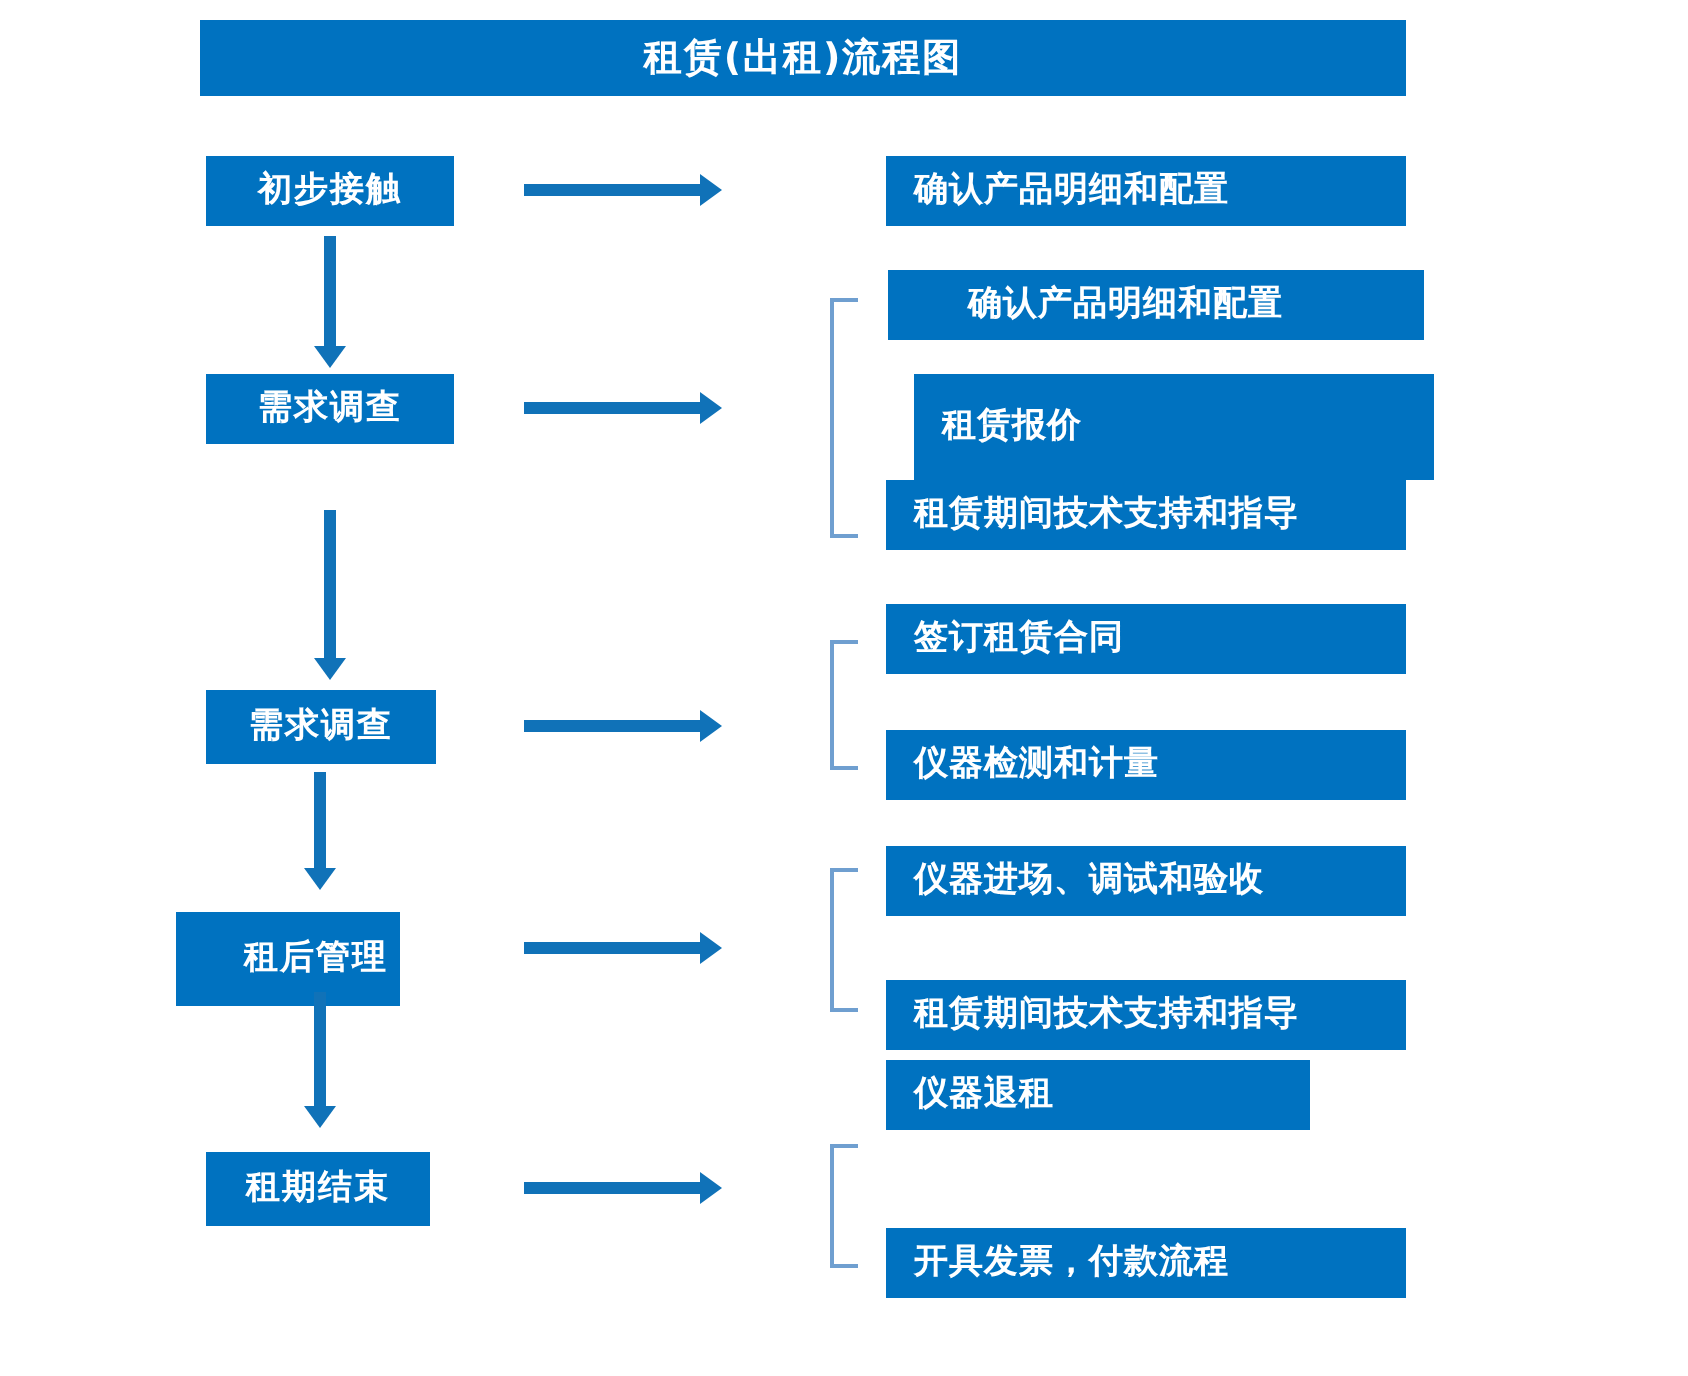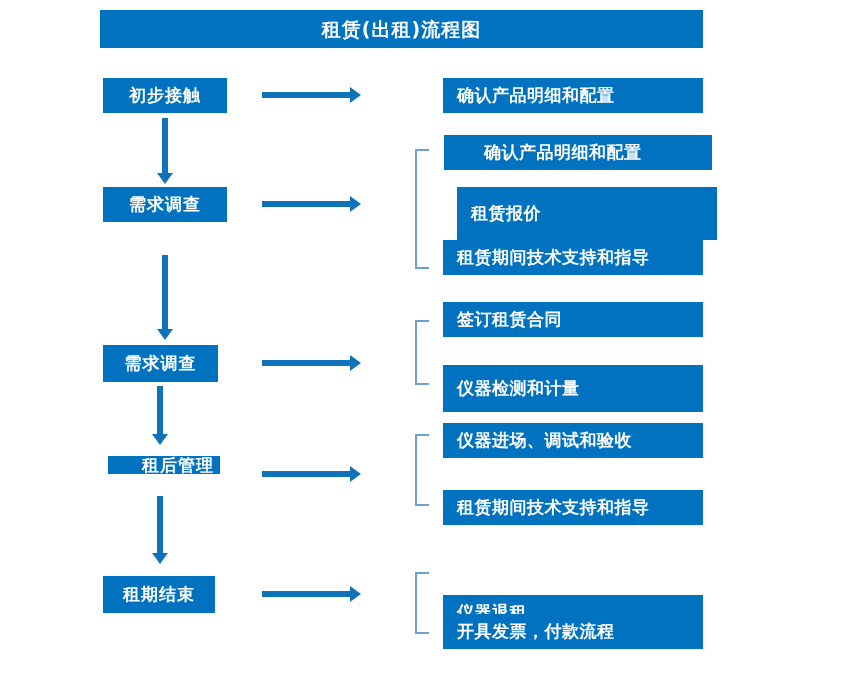--- a/index.html
+++ b/index.html
@@ -127,21 +127,21 @@
   <div class="title-bar">
     <span class="title-text">租赁(出租)流程图</span>
   </div>
 
   <div class="box left" style="left:103px; top:78px; width:124px; height:35px;">初步接触</div>
 
   <div class="box left" style="left:103px; top:187px; width:124px; height:35px;">需求调查</div>
 
   <div class="box left" style="left:103px; top:345px; width:115px; height:37px;">需求调查</div>
 
-  <div class="box left" style="left:108px; top:456px; width:112px; height:18px;padding-left:28px;">租后管理</div>
+  <div class="box left" style="left:88px; top:456px; width:112px; height:47px;padding-left:28px;">租后管理</div>
 
   <div class="box left" style="left:103px; top:576px; width:112px; height:37px;">租期结束</div>
 
   <div class="arrow-down" style="left:165px; top:118px;">
     <div class="shaft" style="height:55px;"></div>
     <div class="head" style="top:55px;"></div>
   </div>
 
   <div class="arrow-down" style="left:165px; top:255px;">
     <div class="shaft" style="height:74px;"></div>
@@ -194,23 +194,23 @@
   <div class="box right" style="left:443px; top:78px; width:260px; height:35px;">确认产品明细和配置</div>
 
   <div class="box right" style="left:444px; top:135px; width:268px; height:35px;padding-left:40px;">确认产品明细和配置</div>
 
   <div class="box right" style="left:457px; top:187px; width:260px; height:53px;text-align:right;">租赁报价</div>
 
   <div class="box right" style="left:443px; top:240px; width:260px; height:35px;">租赁期间技术支持和指导</div>
 
   <div class="box right" style="left:443px; top:302px; width:260px; height:35px;">签订租赁合同</div>
 
-  <div class="box right" style="left:443px; top:365px; width:260px; height:47px;">仪器检测和计量</div>
+  <div class="box right" style="left:443px; top:365px; width:260px; height:35px;">仪器检测和计量</div>
 
   <div class="box right" style="left:443px; top:490px; width:260px; height:35px;">租赁期间技术支持和指导</div>
 
   <div class="box right" style="left:443px; top:423px; width:260px; height:35px;">仪器进场、调试和验收</div>
 
-  <div class="box right" style="left:443px; top:595px; width:260px; height:35px;">仪器退租</div>
+  <div class="box right" style="left:443px; top:530px; width:212px; height:35px;">仪器退租</div>
 
   <div class="box right" style="left:443px; top:614px; width:260px; height:35px;">开具发票，付款流程</div>
 
 </div>
 
 </body></html>

